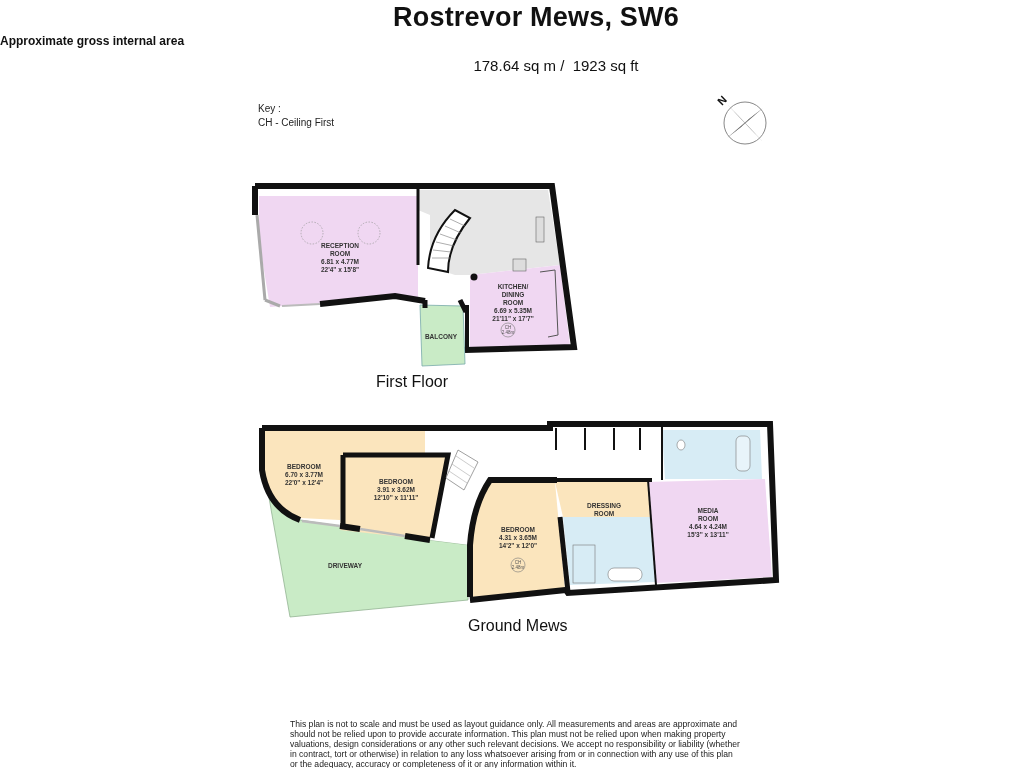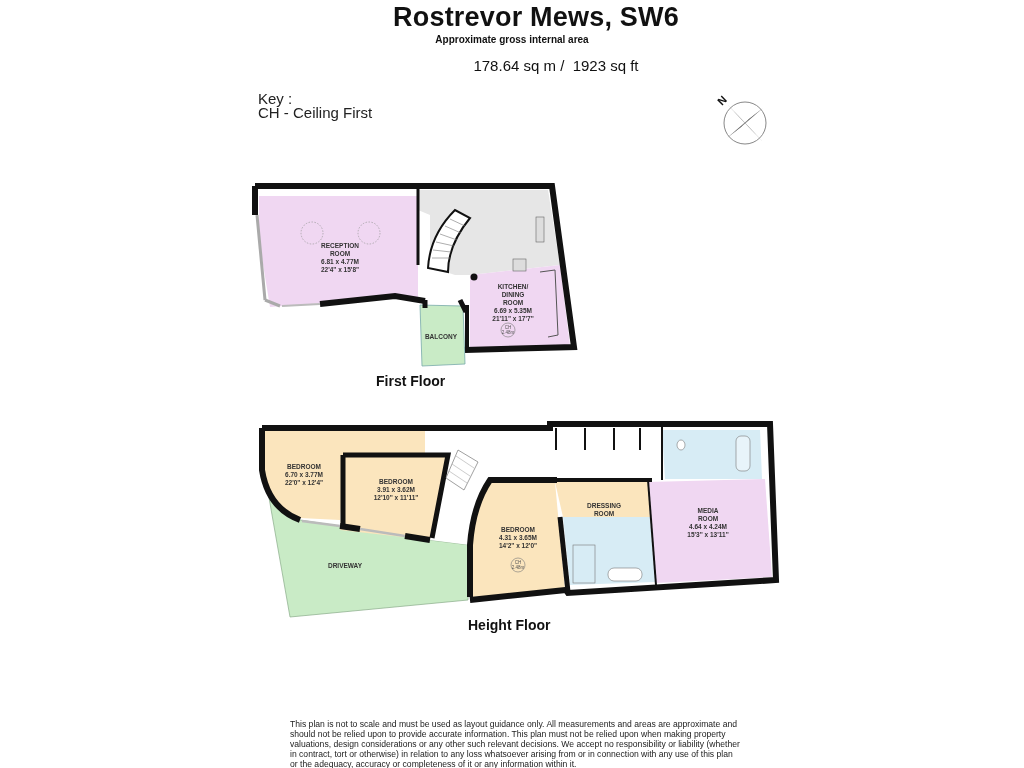--- a/index.html
+++ b/index.html
@@ -1,21 +1,21 @@
 <!DOCTYPE html>
 <html><head>
   <meta charset="utf-8">
   <style>
     html, body { margin: 0; padding: 0; background: #ffffff; }
     body { width: 1024px; height: 768px; position: relative; overflow: hidden; font-family: "Liberation Sans", sans-serif; color: #111; }
     .title { position: absolute; left: 0; width: 1024px; top: 2px; text-align: center; font-size: 27px; font-weight: bold; letter-spacing: 0.2px; margin-left: 24px; }
-    .subtitle { position: absolute; left: 0; width: 1024px; top: 34px; text-align: center; font-size: 10px; font-weight: bold; }
+    .subtitle { position: absolute; left: 0; width: 1024px; top: 34px; font-size: 12px; font-weight: bold; }
     .area { position: absolute; left: 0; width: 1024px; top: 57px; text-align: center; font-size: 15px; font-weight: normal; white-space: pre; padding-left: 44px; }
-    .key { position: absolute; left: 258px; top: 92px; font-size: 15px; line-height: 14px; color: #222; }
-    .floor-label { position: absolute; font-size: 14px; font-weight: bold; }
+    .key { position: absolute; left: 258px; top: 102px; font-size: 10px; line-height: 14px; color: #222; }
+    .floor-label { position: absolute; font-size: 16px; font-weight: normal; }
     .disclaimer { position: absolute; left: 290px; width: 450px; top: 719px; text-align: left; font-size: 8.6px; line-height: 10px; color: #222; }
     svg { position: absolute; left: 0; top: 0; }
     .rlabel { font-family: "Liberation Sans", sans-serif; font-weight: bold; font-size: 6.5px; fill: #333; text-anchor: middle; }
     .chlabel { font-family: "Liberation Sans", sans-serif; font-size: 4.5px; fill: #555; text-anchor: middle; }
   </style>
 </head>
 <body>
 
 <div class="title">Rostrevor Mews, SW6</div>
 <div class="subtitle">Approximate gross internal area</div>
@@ -177,15 +177,15 @@
     <text class="rlabel" x="708" y="513">MEDIA</text>
     <text class="rlabel" x="708" y="521">ROOM</text>
     <text class="rlabel" x="708" y="529">4.64 x 4.24M</text>
     <text class="rlabel" x="708" y="537">15'3" x 13'11"</text>
 
     <text class="rlabel" x="345" y="568">DRIVEWAY</text>
   </g>
 </svg>
 
 <div class="floor-label" style="left:376px; top:373px;">First Floor</div>
-<div class="floor-label" style="left:468px; top:617px;">Height Floor</div>
+<div class="floor-label" style="left:468px; top:617px;">Ground Mews</div>
 
 <div class="disclaimer">This plan is not to scale and must be used as layout guidance only. All measurements and areas are approximate and should not be relied upon to provide accurate information. This plan must not be relied upon when making property valuations, design considerations or any other such relevant decisions. We accept no responsibility or liability (whether in contract, tort or otherwise) in relation to any loss whatsoever arising from or in connection with any use of this plan or the adequacy, accuracy or completeness of it or any information within it.</div>
 
 </body></html>

